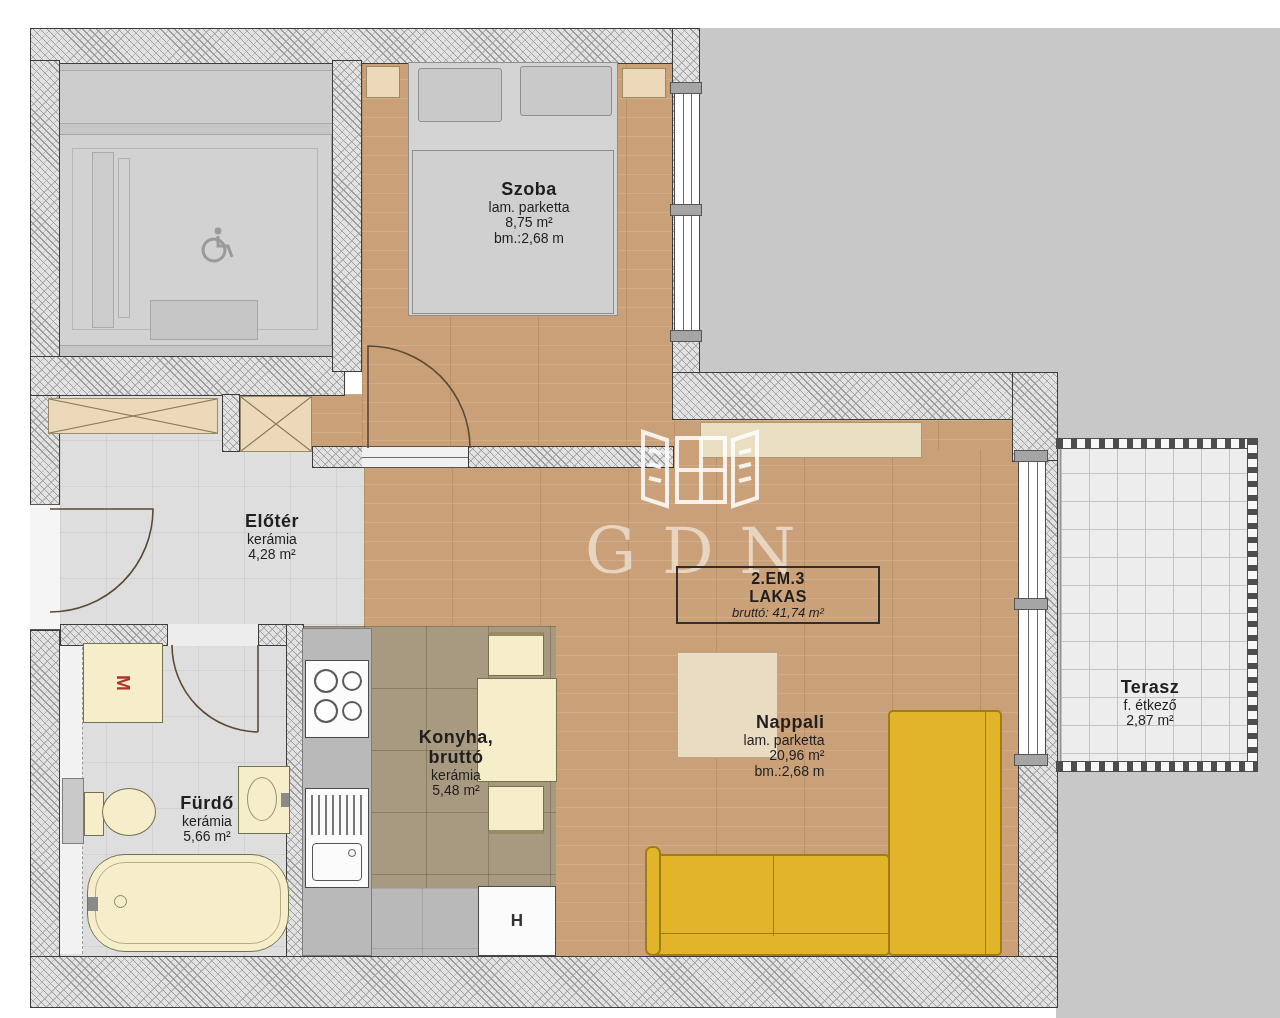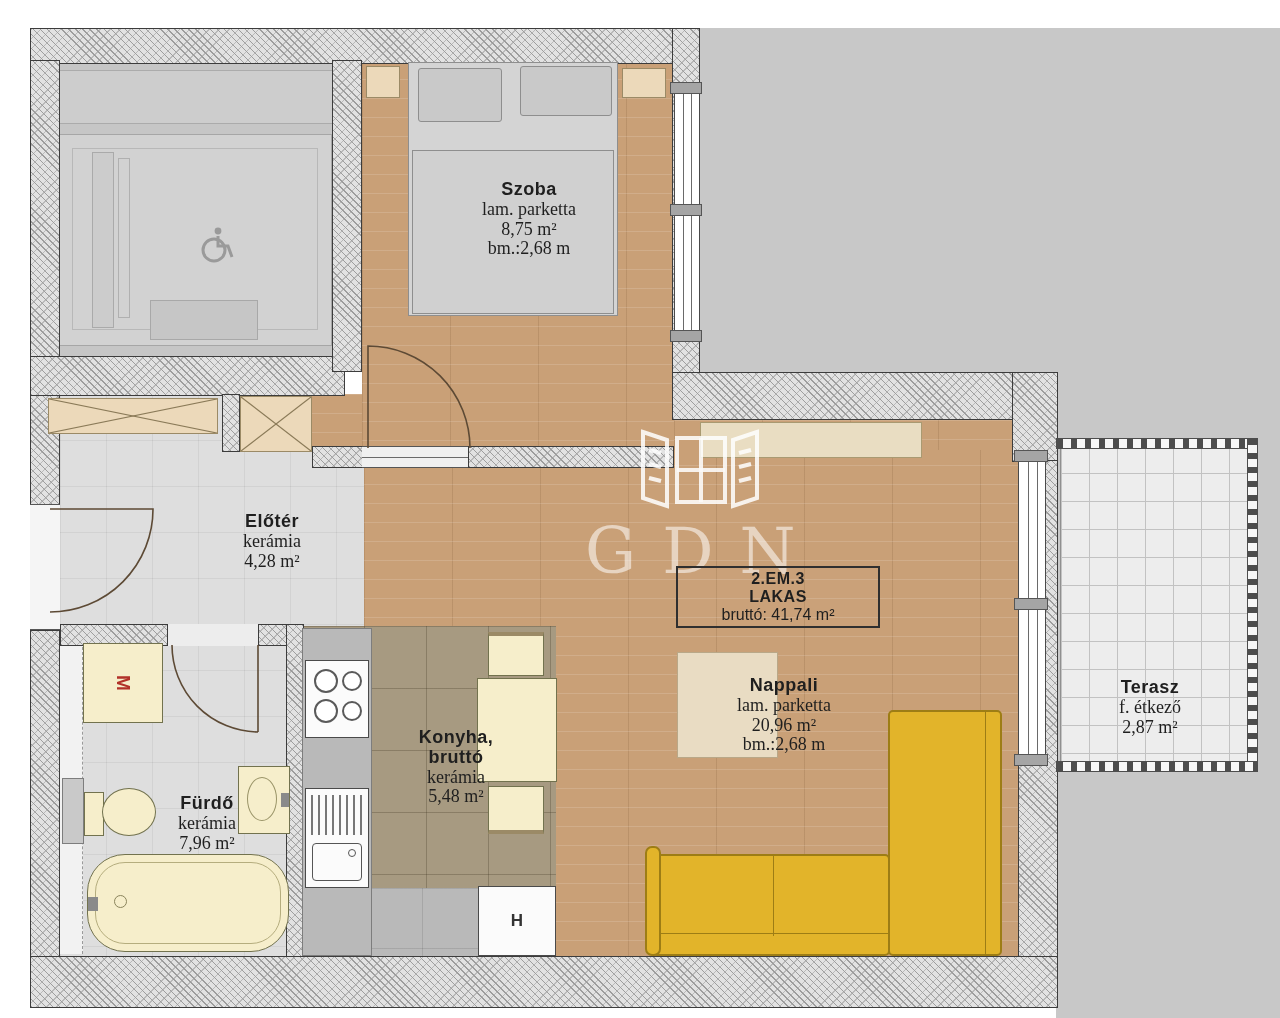--- a/index.html
+++ b/index.html
@@ -42,25 +42,25 @@
   .graybox{background:#c9c9c9;border:1px solid #7d7d7d;}
   .window{background:#ffffff;border:1px solid #4a4a4a;}
   .wline{position:absolute;background:#6a6a6a;}
   .mull{position:absolute;background:#a5a5a5;border:1px solid #555;}
   .rail-h{background:repeating-linear-gradient(90deg,#4d4d4d 0 6px,#f7f7f7 6px 14px);border:1px solid #4d4d4d;}
   .rail-v{background:repeating-linear-gradient(180deg,#4d4d4d 0 6px,#f7f7f7 6px 14px);border:1px solid #4d4d4d;}
   
   .room-label{position:absolute;transform:translateX(-50%);text-align:center;color:#1f1f1f;
       line-height:1.1;white-space:nowrap;z-index:30;}
   .rl-name{font-weight:bold;font-size:18px;letter-spacing:.5px;}
-  .rl-sub{font-size:18px;font-family:Liberation Serif, serif;}
+  .rl-sub{font-size:14px;}
   .unit-box{position:absolute;border:2px solid #2f2f2f;text-align:center;color:#1f1f1f;
       padding:2px 6px;line-height:1.12;z-index:30;background:rgba(255,255,255,0.02);}
   .ub-b{font-weight:bold;font-size:16px;letter-spacing:.5px;}
-  .ub-s{font-size:16px;}
+  .ub-s{font-size:13px;font-style:italic;}
   .burner{position:absolute;border:2px solid #5a5a5a;border-radius:50%;background:#fff;}
   .xbox svg{position:absolute;left:0;top:0;width:100%;height:100%;}
   .xbox line{stroke:#8a7a58;stroke-width:1.2;vector-effect:non-scaling-stroke;}
   .wm{position:absolute;z-index:25;color:rgba(255,255,255,.55);pointer-events:none;}
   .wm-text{font-family:"DejaVu Serif",serif;font-size:64px;letter-spacing:26px;}
   svg.overlay{position:absolute;left:0;top:0;z-index:20;pointer-events:none;}
 </style>
 </head>
 <body>
 
@@ -248,31 +248,31 @@
 
   <div class="room-label" style="left:272px;top:512px;">
     <div class="rl-name">Előtér</div>
     <div class="rl-sub">kerámia</div>
     <div class="rl-sub">4,28 m²</div>
   </div>
 
   <div class="room-label" style="left:207px;top:794px;">
     <div class="rl-name">Fürdő</div>
     <div class="rl-sub">kerámia</div>
-    <div class="rl-sub">7,96 m²</div>
+    <div class="rl-sub">5,66 m²</div>
   </div>
 
   <div class="room-label" style="left:456px;top:728px;">
     <div class="rl-name">Konyha,</div>
     <div class="rl-name">bruttó</div>
     <div class="rl-sub">kerámia</div>
     <div class="rl-sub">5,48 m²</div>
   </div>
 
-  <div class="room-label" style="left:784px;top:676px;">
+  <div class="room-label" style="left:784px;top:713px;text-align:right;">
     <div class="rl-name">Nappali</div>
     <div class="rl-sub">lam. parketta</div>
     <div class="rl-sub">20,96 m²</div>
     <div class="rl-sub">bm.:2,68 m</div>
   </div>
 
   <div class="room-label" style="left:1150px;top:678px;">
     <div class="rl-name">Terasz</div>
     <div class="rl-sub">f. étkező</div>
     <div class="rl-sub">2,87 m²</div>

